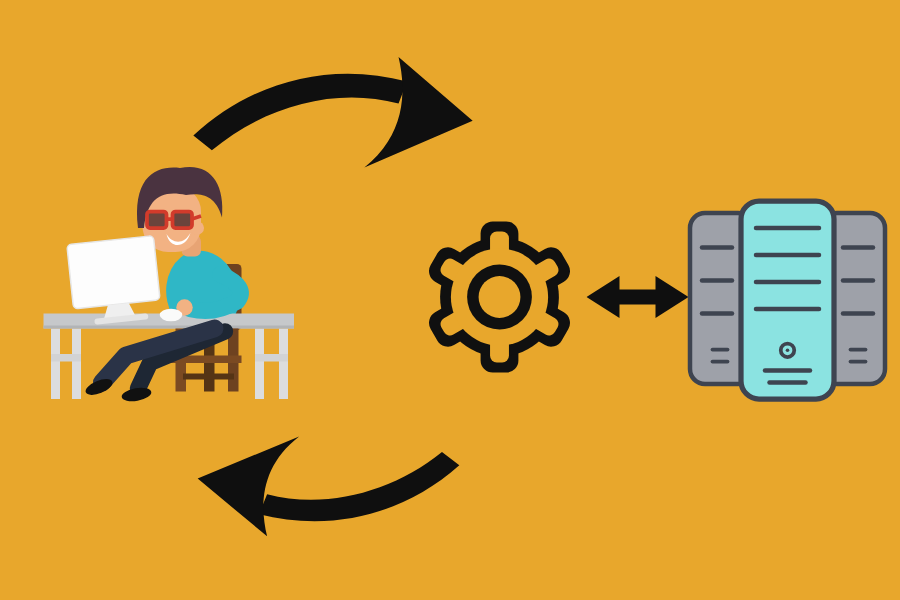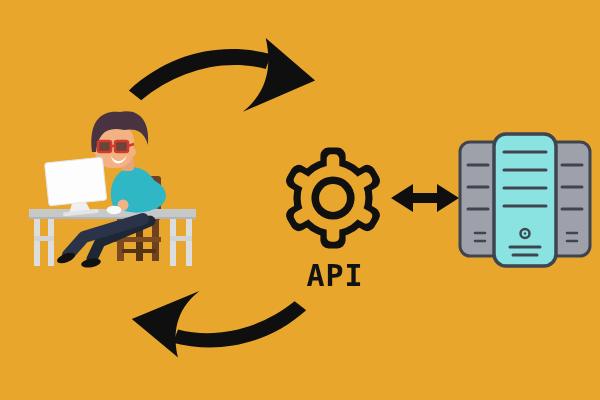--- a/index.html
+++ b/index.html
@@ -111,21 +111,20 @@
     <g fill="#E8A72C">
       <rect x="-7" y="-48.5" width="14" height="97" rx="5"></rect>
       <rect x="-7" y="-48.5" width="14" height="97" rx="5" transform="rotate(60)"></rect>
       <rect x="-7" y="-48.5" width="14" height="97" rx="5" transform="rotate(120)"></rect>
       <circle r="36"></circle>
     </g>
     <circle r="24" fill="#101010"></circle>
     <circle r="15.5" fill="#E8A72C"></circle>
   </svg>
 
-  <div class="api-label">API</div>
 
   <svg class="abs" style="left:391px;top:182px;width:68px;height:32px" viewBox="0 0 68 32">
     <polygon points="0,16 22,2 22,11 46,11 46,2 68,16 46,30 46,21 22,21 22,30" fill="#0F0F0F"></polygon>
   </svg>
 
   <svg class="abs" style="left:456px;top:131px;width:138px;height:138px" viewBox="456 131 138 138">
 
     <g>
       <rect x="460" y="142" width="42" height="114" rx="10" fill="#9EA1A9" stroke="#3E4450" stroke-width="3"></rect>
       <rect x="548" y="142" width="42" height="114" rx="10" fill="#9EA1A9" stroke="#3E4450" stroke-width="3"></rect>

